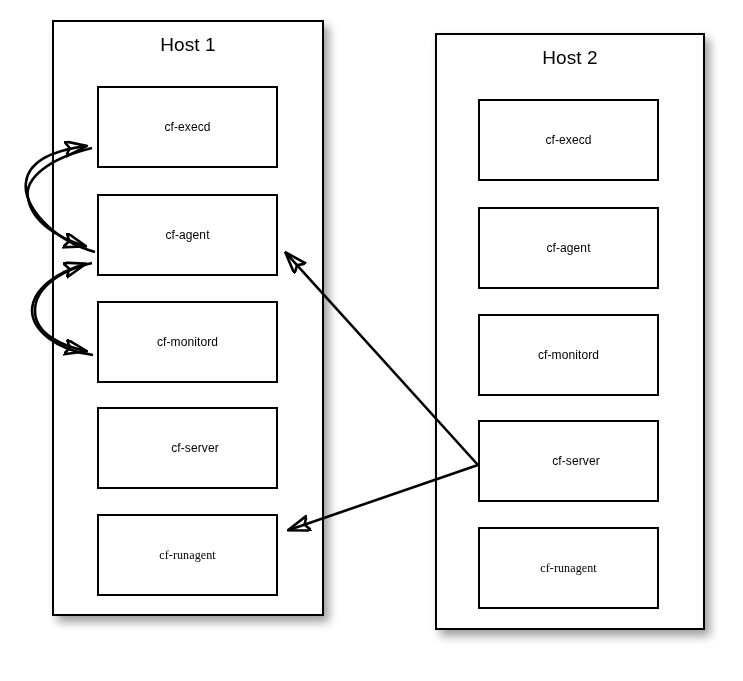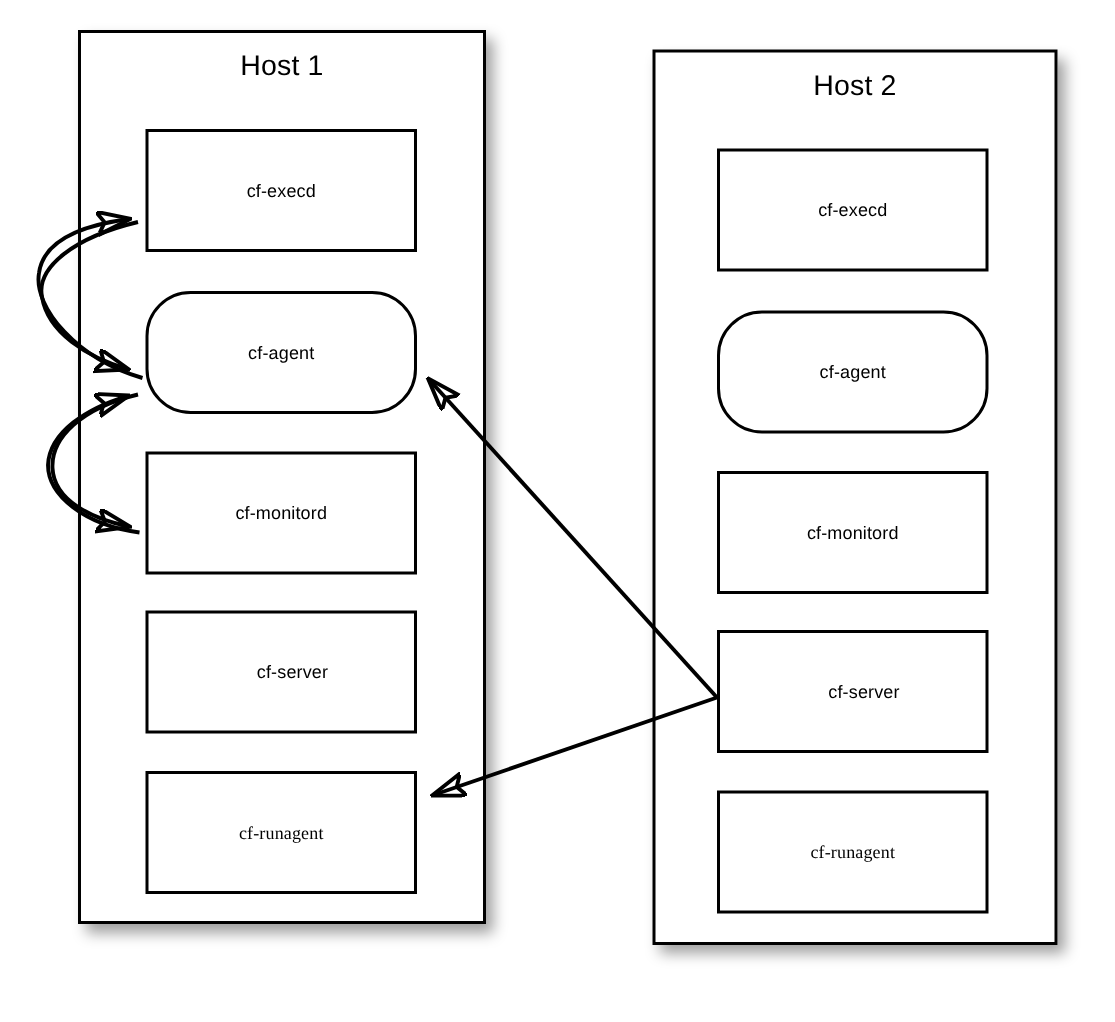--- a/index.html
+++ b/index.html
@@ -58,21 +58,21 @@
   .component-label {
     font-size: 12px;
     color: #000000;
     line-height: 1;
     letter-spacing: 0.1px;
     white-space: nowrap;
   }
 
   
   .slot-0 { top: 64px;  }
-  .slot-1 { top: 172px; border-radius: 30px; }
+  .slot-1 { top: 172px; }
   .slot-2 { top: 279px; }
   .slot-3 { top: 385px; padding-left: 15px; }
   .slot-4 { top: 492px; font-family: Liberation Serif, serif; }
   #host-1-panel .component-box { left: 43px; }
   #host-2-panel .component-box { left: 41px; }
 
   
   #connector-layer {
     position: absolute;
     left: 0;

